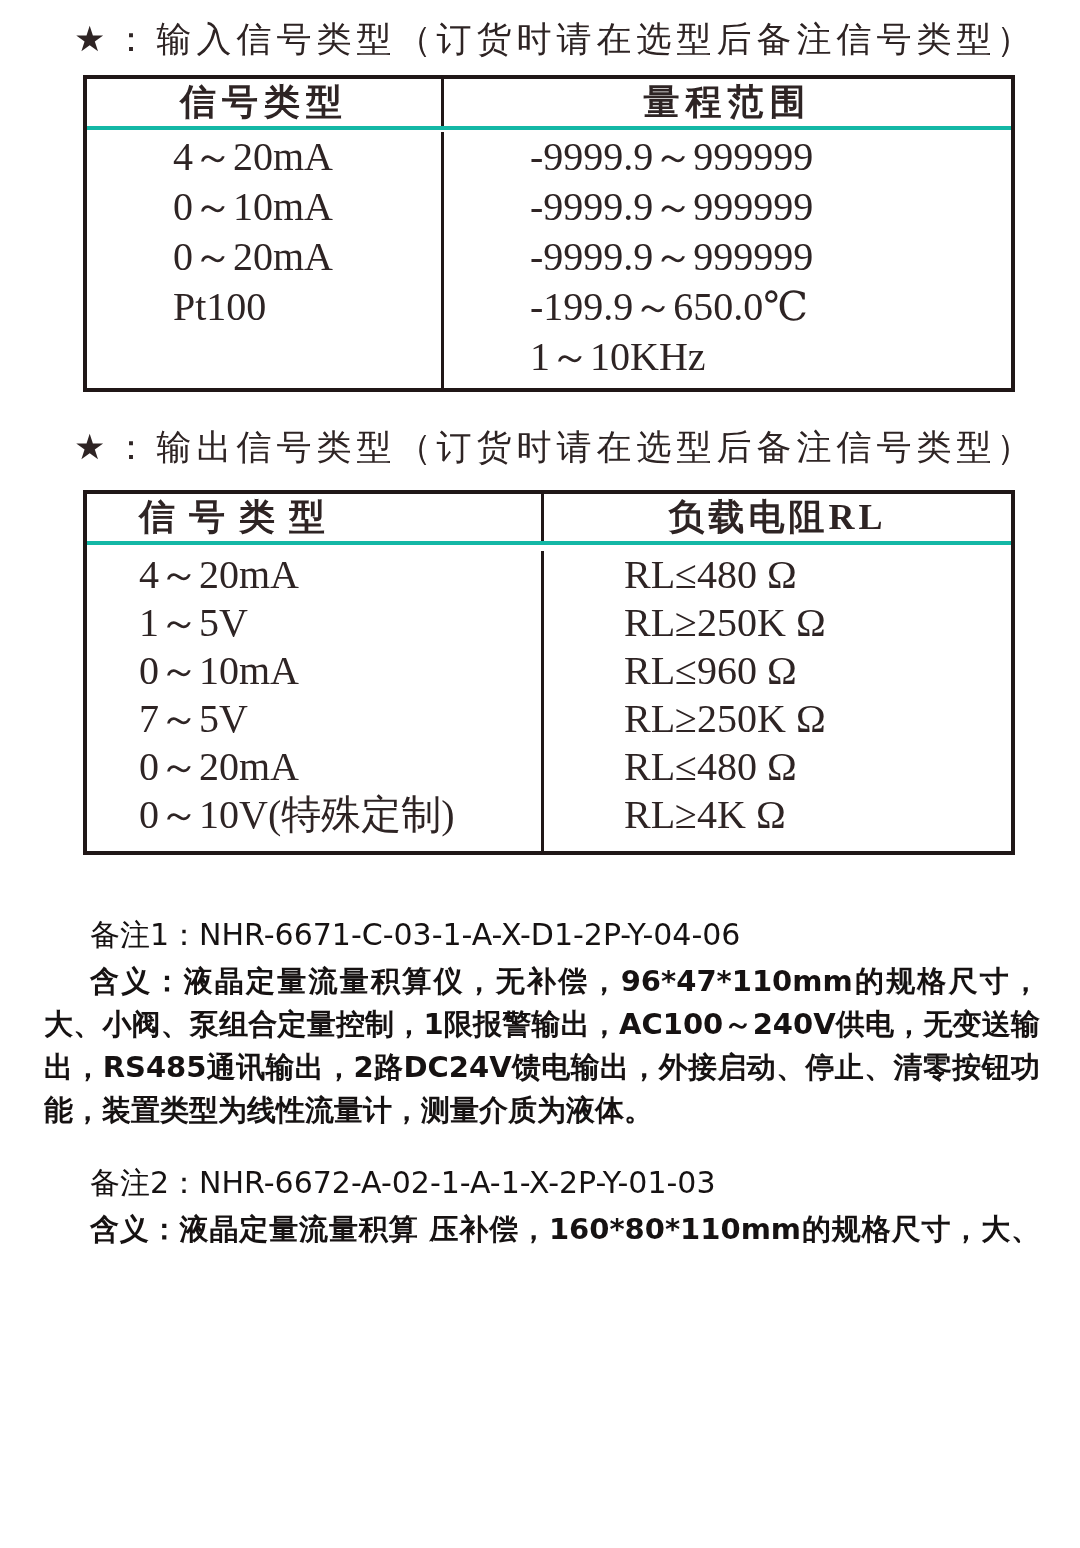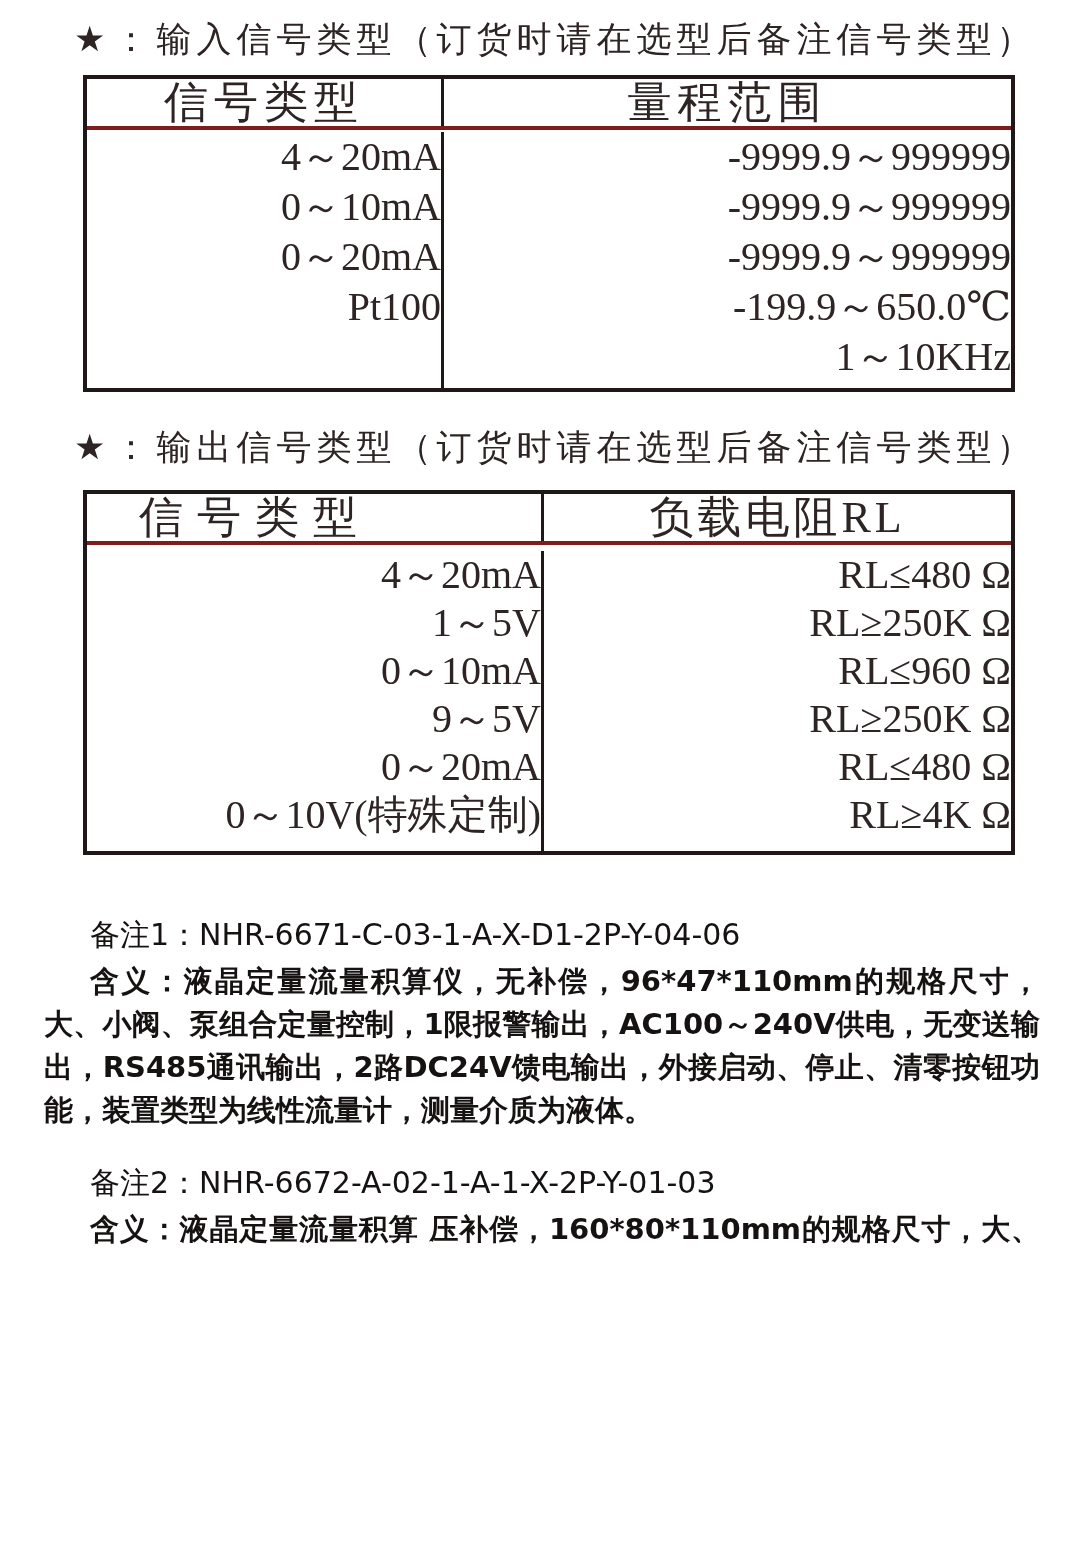--- a/index.html
+++ b/index.html
@@ -32,37 +32,38 @@
     width: 932px;
     border: 4px solid #201717;
     display: flex;
     flex-direction: column;
     background: #ffffff;
   }
   .t1 { top: 75px;  height: 317px; }
   .t2 { top: 490px; height: 365px; }
   .hdr {
     display: flex;
-    border-bottom: 4px solid #7f1d1d;
+    border-bottom: 4px solid #14b8a6;
     height: 51px;
     flex: none;
-    font-size: 44px;
+    font-size: 36px;
+    font-weight: bold;
   }
   .bdy { display: flex; flex: 1; overflow: hidden; }
   .t1 .bdy { padding-top: 2px; }
   .t2 .bdy { padding-top: 6px; }
   .c1 { border-right: 3px solid #201717; }
   .t1 .c1 { width: 357px; }
   .t2 .c1 { width: 457px; }
   .c2 { flex: 1; }
   .hc { display: flex; align-items: center; height: 100%; }
   .t1 .hdr .hc { justify-content: center; letter-spacing: 6px; }
   .t2 .hdr .c1 { justify-content: flex-start; padding-left: 52px; letter-spacing: 14px; }
   .t2 .hdr .c2 { justify-content: center; letter-spacing: 4px; }
-  .ln { font-size: 40px; white-space: nowrap; text-align: right; }
+  .ln { font-size: 40px; white-space: nowrap; }
   .t1 .ln { line-height: 50px; }
   .t2 .ln { line-height: 48px; }
   .t1 .c1 .ln { padding-left: 86px; }
   .t1 .c2 .ln { padding-left: 86px; }
   .t2 .c1 .ln { padding-left: 52px; }
   .t2 .c2 .ln { padding-left: 80px; }
 
   
   .notes {
     position: absolute;
@@ -171,21 +172,21 @@
   <div class="tbl t2">
     <div class="hdr">
       <div class="c1 hc">信号类型</div>
       <div class="c2 hc">负载电阻RL</div>
     </div>
     <div class="bdy">
       <div class="c1">
         <div class="ln">4～20mA</div>
         <div class="ln">1～5V</div>
         <div class="ln">0～10mA</div>
-        <div class="ln">9～5V</div>
+        <div class="ln">7～5V</div>
         <div class="ln">0～20mA</div>
         <div class="ln">0～10V(特殊定制)</div>
       </div>
       <div class="c2">
         <div class="ln">RL≤480 Ω</div>
         <div class="ln">RL≥250K Ω</div>
         <div class="ln">RL≤960 Ω</div>
         <div class="ln">RL≥250K Ω</div>
         <div class="ln">RL≤480 Ω</div>
         <div class="ln">RL≥4K Ω</div>

